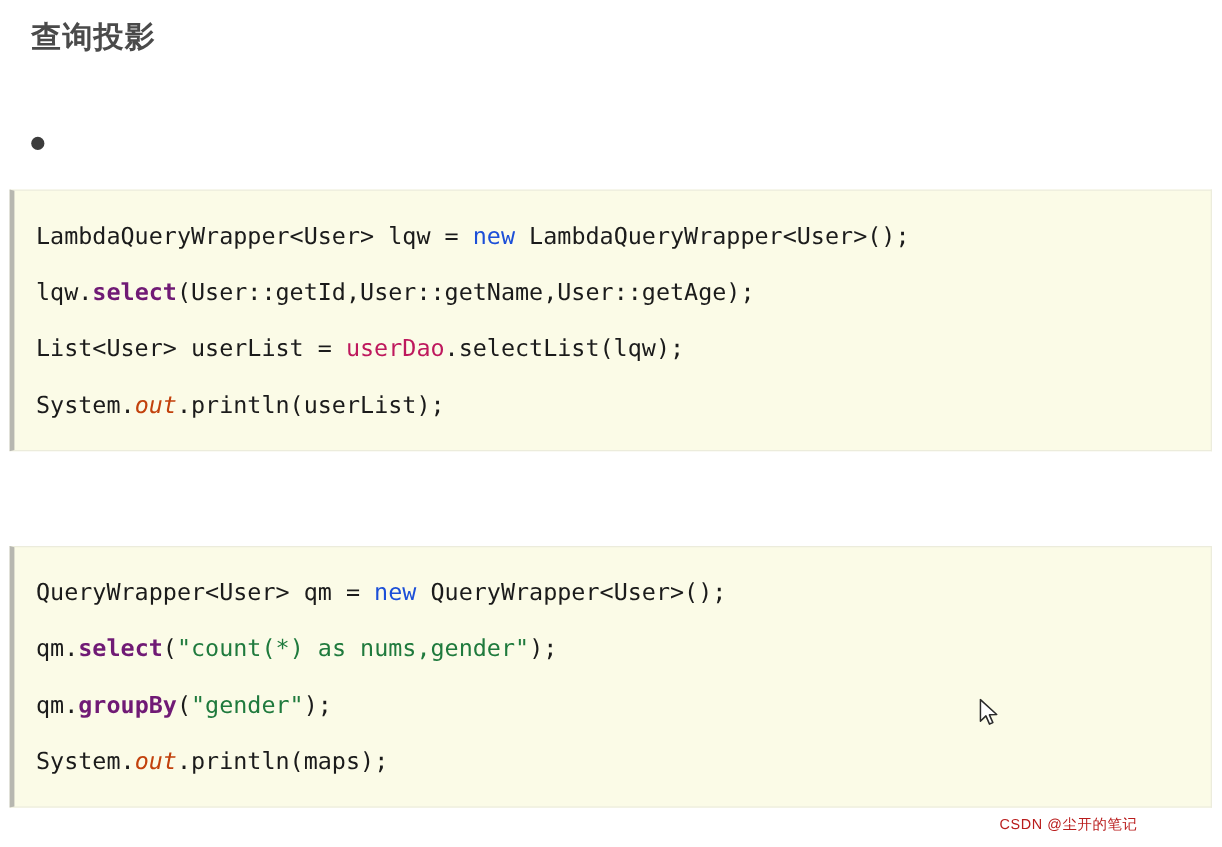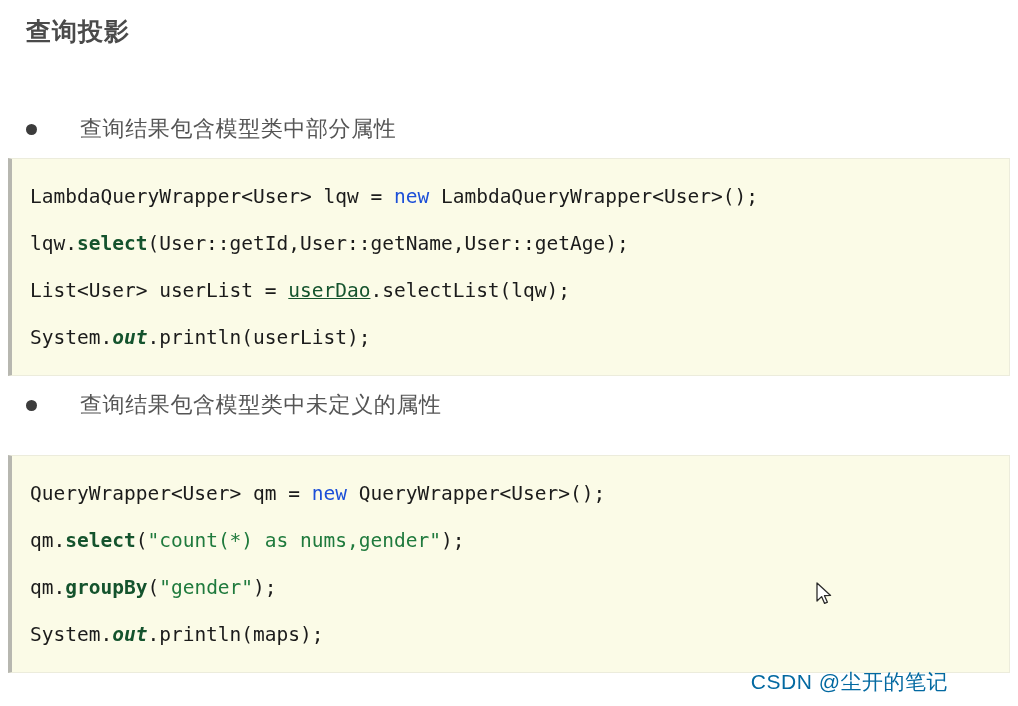--- a/index.html
+++ b/index.html
@@ -81,32 +81,32 @@
   .code-line {
     font-size: 19.5px;
     line-height: 47px;
     color: #1b1b1b;
     white-space: pre;
     letter-spacing: 0px;
   }
 
   
   .tok-kw      { color: #1c4fd8; }
-  .tok-method  { color: #14532d; font-weight: bold; }
-  .tok-ident   { color: #14532d; text-decoration: underline; }
-  .tok-field   { color: #14532d; font-style: italic; font-weight: bold; }
+  .tok-method  { color: #701a75; font-weight: bold; }
+  .tok-ident   { color: #be185d; }
+  .tok-field   { color: #c2410c; font-style: italic; }
   .tok-str     { color: #1f7a3d; }
 
   
   .watermark {
     position: absolute;
     right: 18px;
     bottom: 10px;
-    font-size: 21px;
-    color: #0369a1;
+    font-size: 12px;
+    color: #b91c1c;
     letter-spacing: 0.5px;
     white-space: nowrap;
   }
 
   
   .cursor {
     position: absolute;
     left: 816px;
     top: 582px;
     width: 18px;
@@ -116,34 +116,29 @@
 </style>
 </head>
 <body>
 
 <div class="page">
 
   <div class="page-title">查询投影</div>
 
   <div class="bullet-row" id="bullet-1">
     <span class="bullet-dot"></span>
-    <span class="bullet-text">查询结果包含模型类中部分属性</span>
   </div>
 
   <div class="code-block" id="code-block-1">
     <div class="code-line"><span>LambdaQueryWrapper&lt;User&gt; lqw = </span><span class="tok-kw">new</span><span> LambdaQueryWrapper&lt;User&gt;();</span></div>
     <div class="code-line"><span>lqw.</span><span class="tok-method">select</span><span>(User::getId,User::getName,User::getAge);</span></div>
     <div class="code-line"><span>List&lt;User&gt; userList = </span><span class="tok-ident">userDao</span><span>.selectList(lqw);</span></div>
     <div class="code-line"><span>System.</span><span class="tok-field">out</span><span>.println(userList);</span></div>
   </div>
 
-  <div class="bullet-row" id="bullet-2">
-    <span class="bullet-dot"></span>
-    <span class="bullet-text">查询结果包含模型类中未定义的属性</span>
-  </div>
 
   <div class="code-block" id="code-block-2">
     <div class="code-line"><span>QueryWrapper&lt;User&gt; qm = </span><span class="tok-kw">new</span><span> QueryWrapper&lt;User&gt;();</span></div>
     <div class="code-line"><span>qm.</span><span class="tok-method">select</span><span>(</span><span class="tok-str">"count(*) as nums,gender"</span><span>);</span></div>
     <div class="code-line"><span>qm.</span><span class="tok-method">groupBy</span><span>(</span><span class="tok-str">"gender"</span><span>);</span></div>
     <div class="code-line"><span>System.</span><span class="tok-field">out</span><span>.println(maps);</span></div>
   </div>
 
   <div class="watermark">CSDN @尘开的笔记</div>
 

